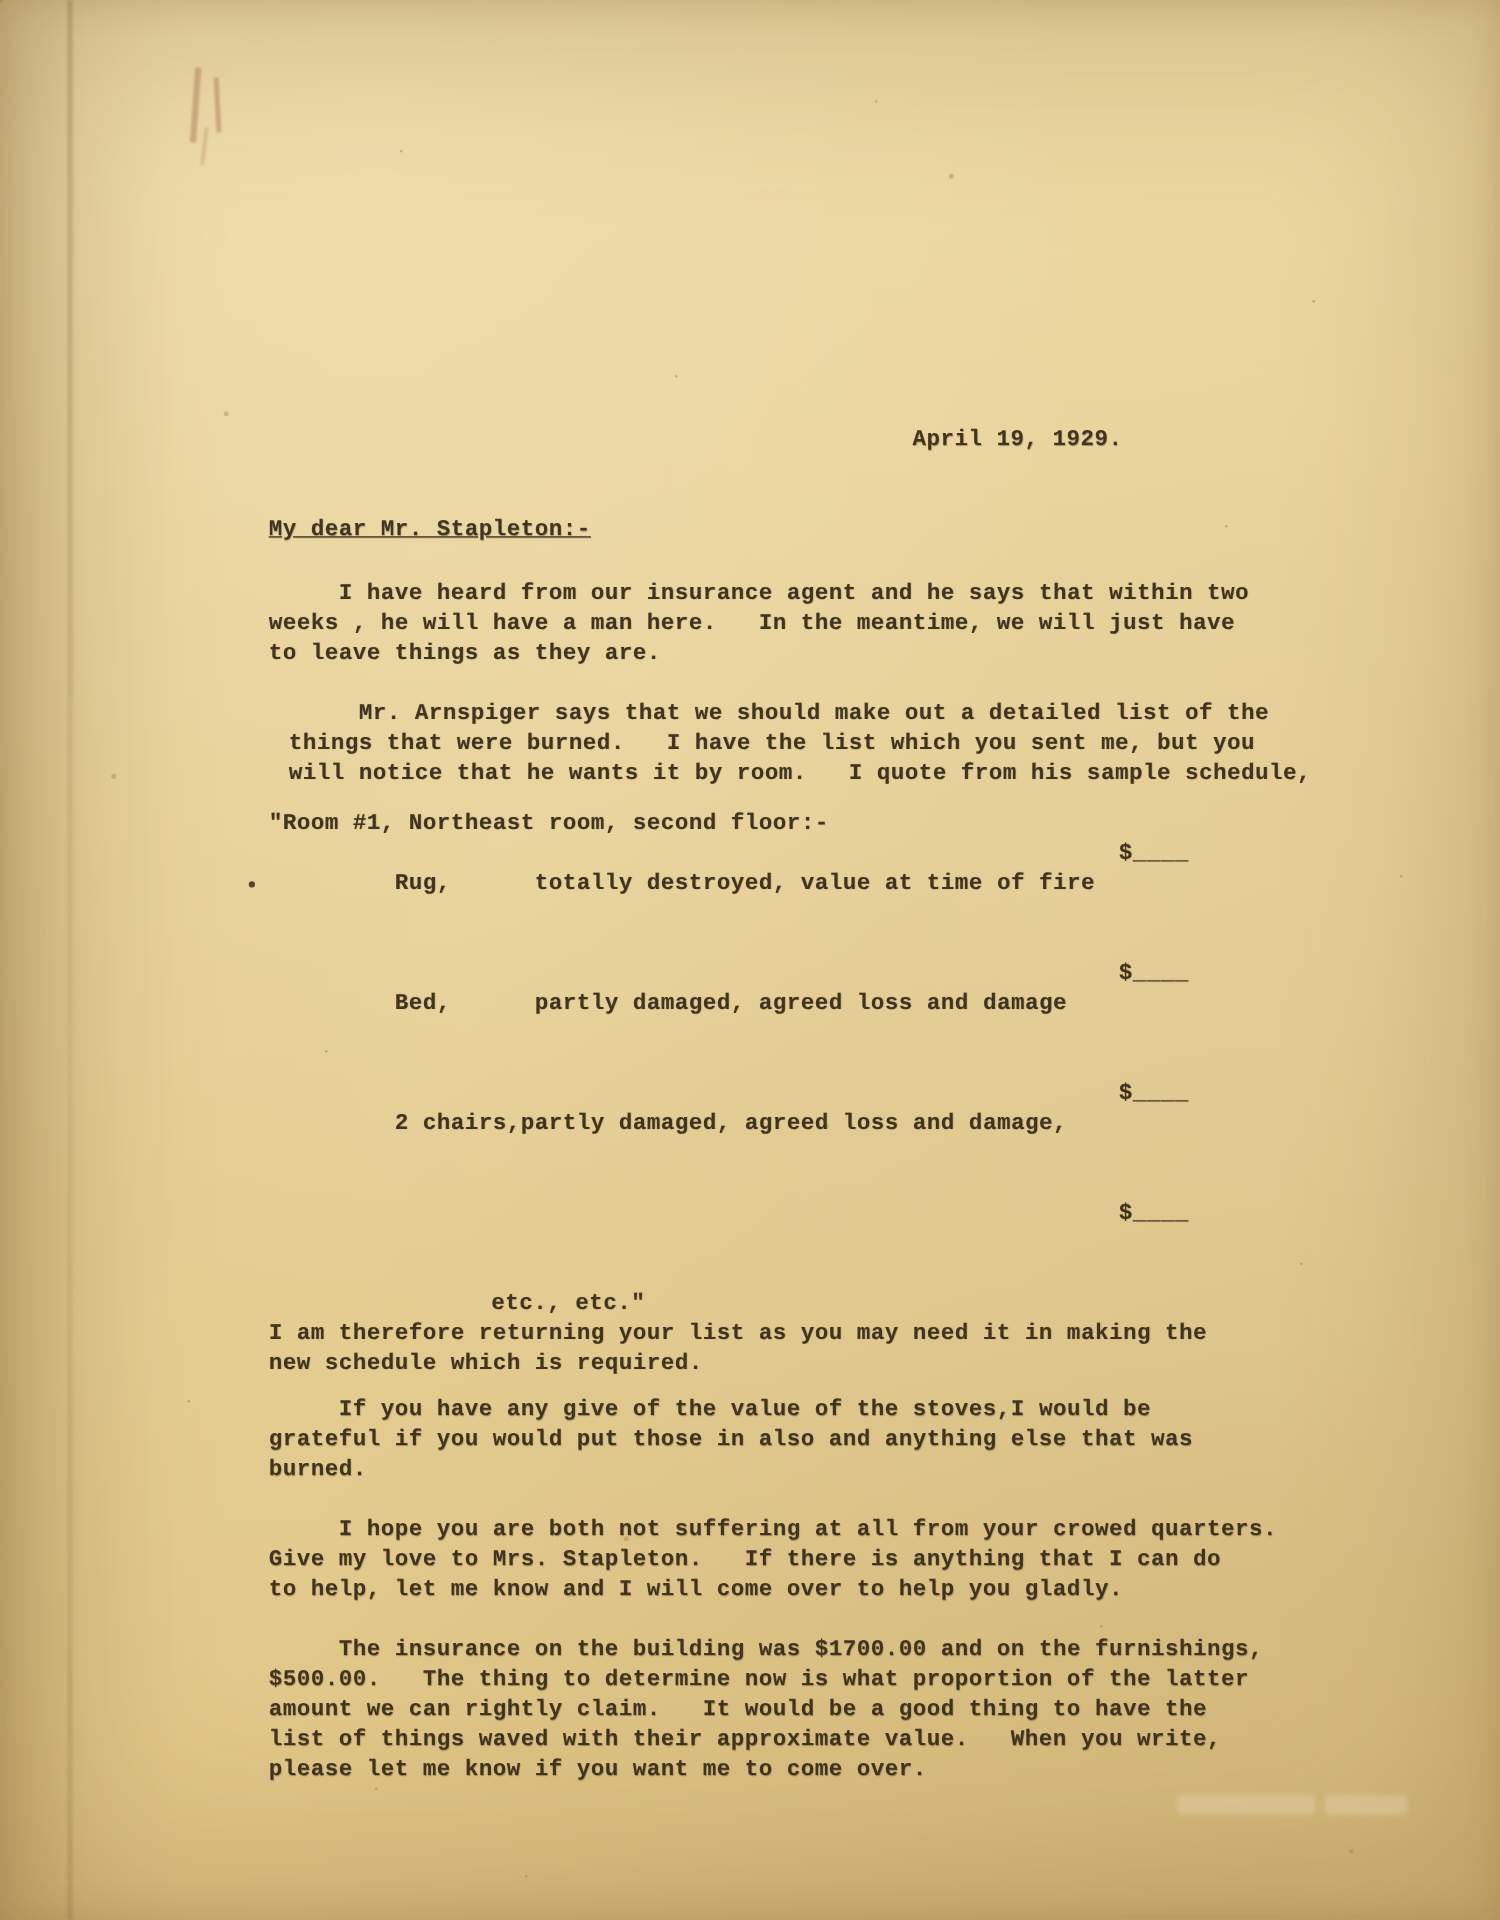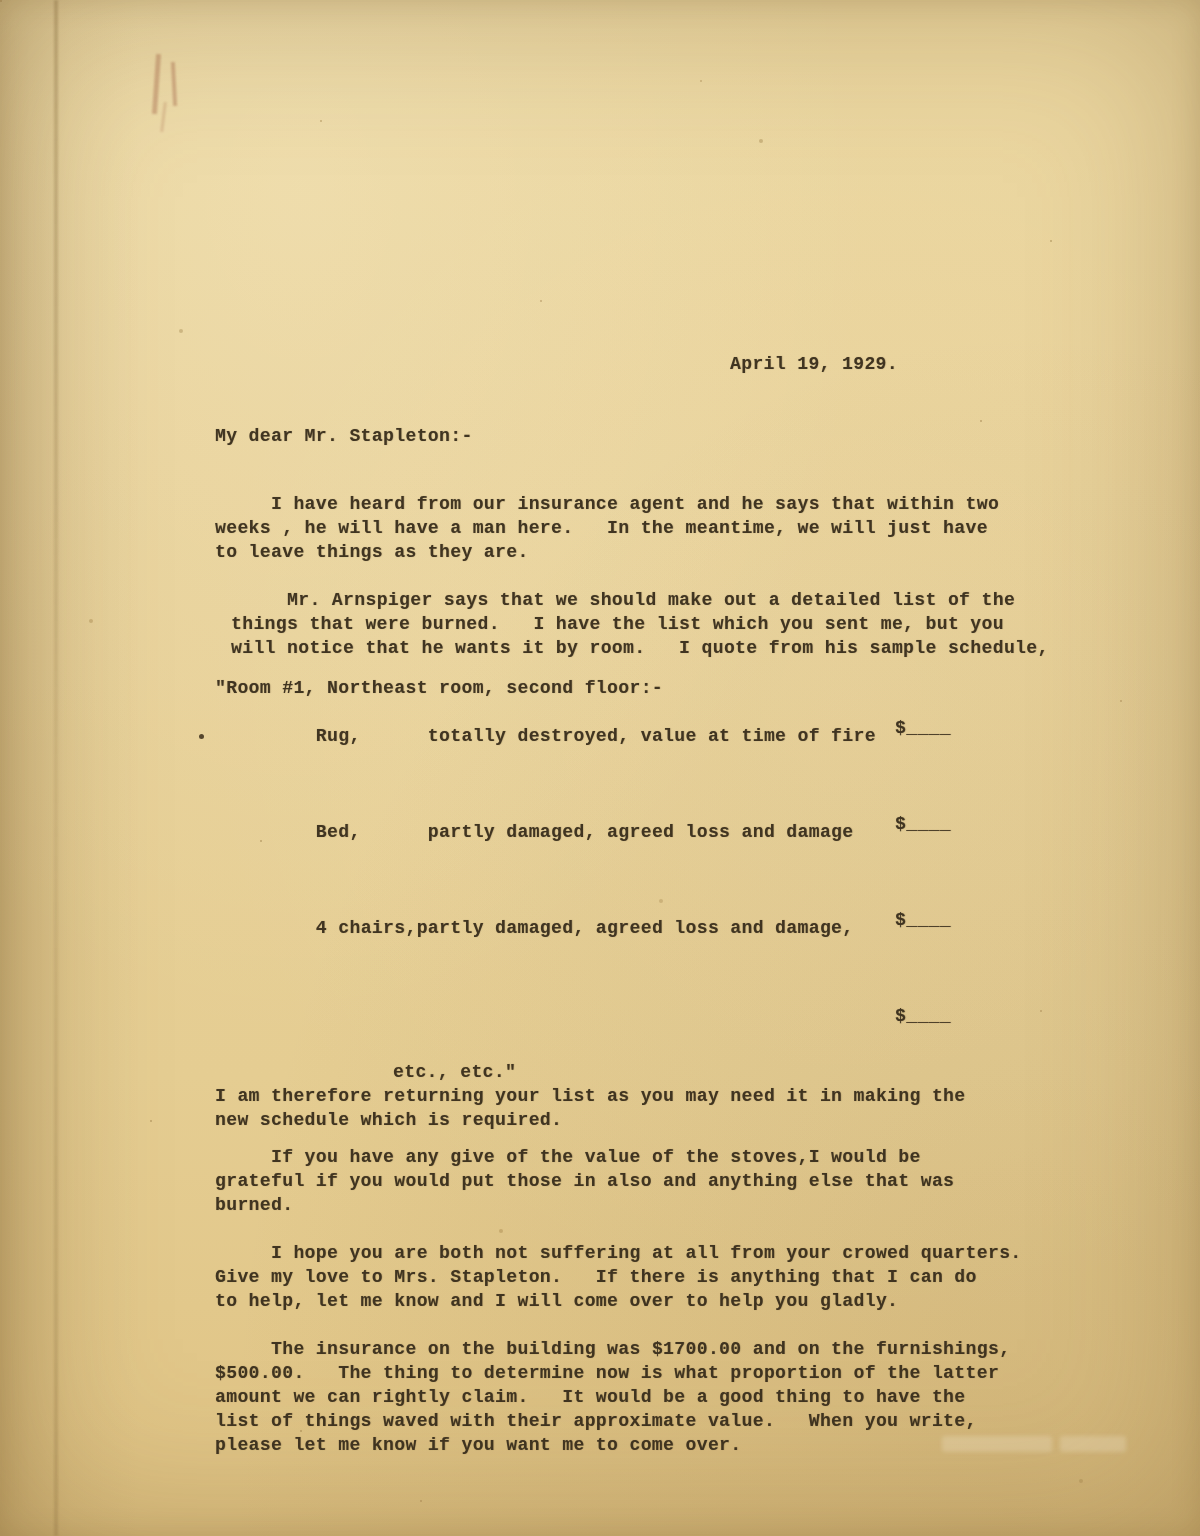--- a/index.html
+++ b/index.html
@@ -60,27 +60,27 @@
   .watermark .w1{left:0;top:4px;width:110px;height:16px;}
   .watermark .w2{left:118px;top:4px;width:66px;height:16px;}
 
   .letter{
     position:absolute;left:215px;top:340px;width:880px;
     font-size:18px;line-height:24px;letter-spacing:0.4px;
     font-weight:bold;
     color:rgba(55,44,27,0.92);
     text-shadow:0.4px 0.4px 0.9px rgba(70,55,30,0.45);
   }
-  .date{margin:12px 0 48px 515px;white-space:pre;}
-  .salutation{margin:0 0 44px 0;white-space:pre;}
+  .date{margin:0 0 48px 515px;white-space:pre;}
+  .salutation{margin:0 0 27px 0;white-space:pre;text-decoration:underline;}
   .para{margin:0 0 24px 0;white-space:pre-wrap;}
   .tight{margin:16px;}
   .quote{position:relative;margin:0;}
   .qline{white-space:pre;position:relative;}
-  .sched-amount{position:absolute;left:680px;top:16px;white-space:pre;}
+  .sched-amount{position:absolute;left:680px;top:0;white-space:pre;}
   .etc-line{white-space:pre;padding-left:178px;}
   .after-quote{margin:0 0 13px 0;white-space:pre-wrap;}
   .margin-dot{position:absolute;left:-16px;top:58px;width:5px;height:5px;border-radius:50%;
     background:rgba(60,46,26,0.85);filter:blur(0.4px);}
 </style>
 </head>
 <body>
 
 <div class="paper">
   <div class="fold"></div>
@@ -112,21 +112,21 @@
       <div class="qline">"Room #1, Northeast room, second floor:-</div>
       <div class="qline">
         <span> Rug,      totally destroyed, value at time of fire</span>
         <span class="sched-amount">$____</span>
       </div>
       <div class="qline">
         <span> Bed,      partly damaged, agreed loss and damage</span>
         <span class="sched-amount">$____</span>
       </div>
       <div class="qline">
-        <span> 4 chairs,partly damaged, agreed loss and damage,</span>
+        <span> 2 chairs,partly damaged, agreed loss and damage,</span>
         <span class="sched-amount">$____</span>
       </div>
       <div class="qline">
         <span class="sched-amount">$____</span>
       </div>
       <div class="etc-line">etc., etc."</div>
     </div>
 
     <p class="after-quote">I am therefore returning your list as you may need it in making the
 new schedule which is required.</p>

